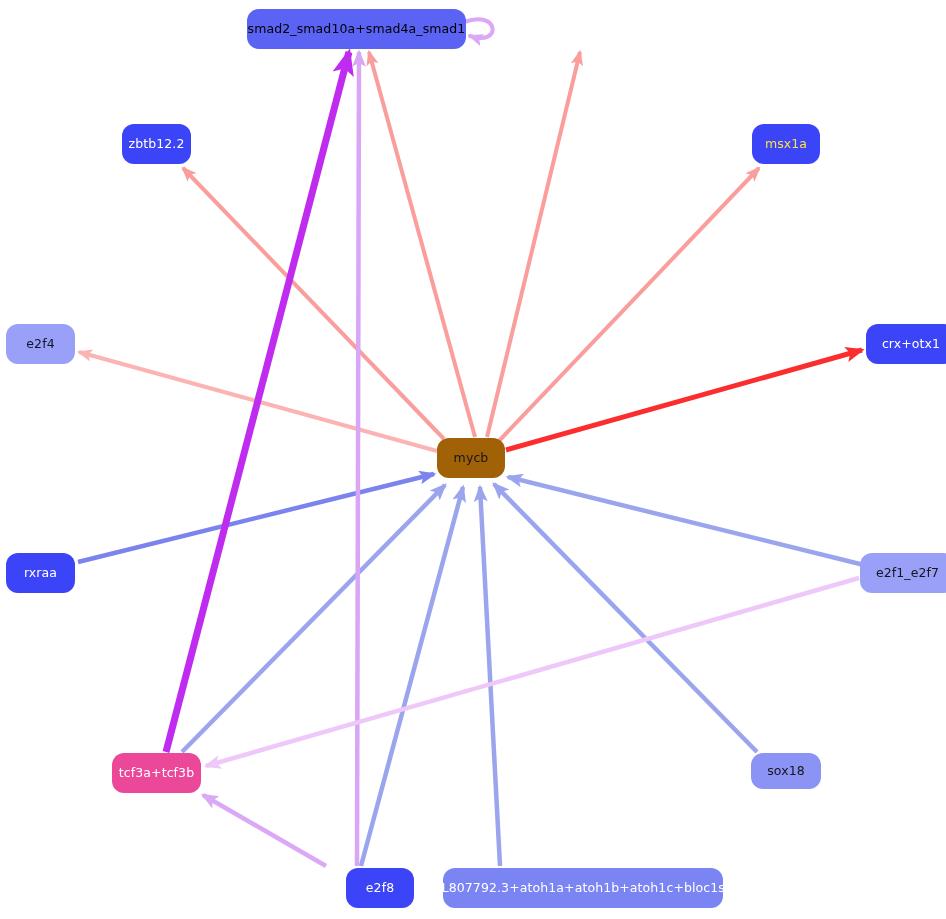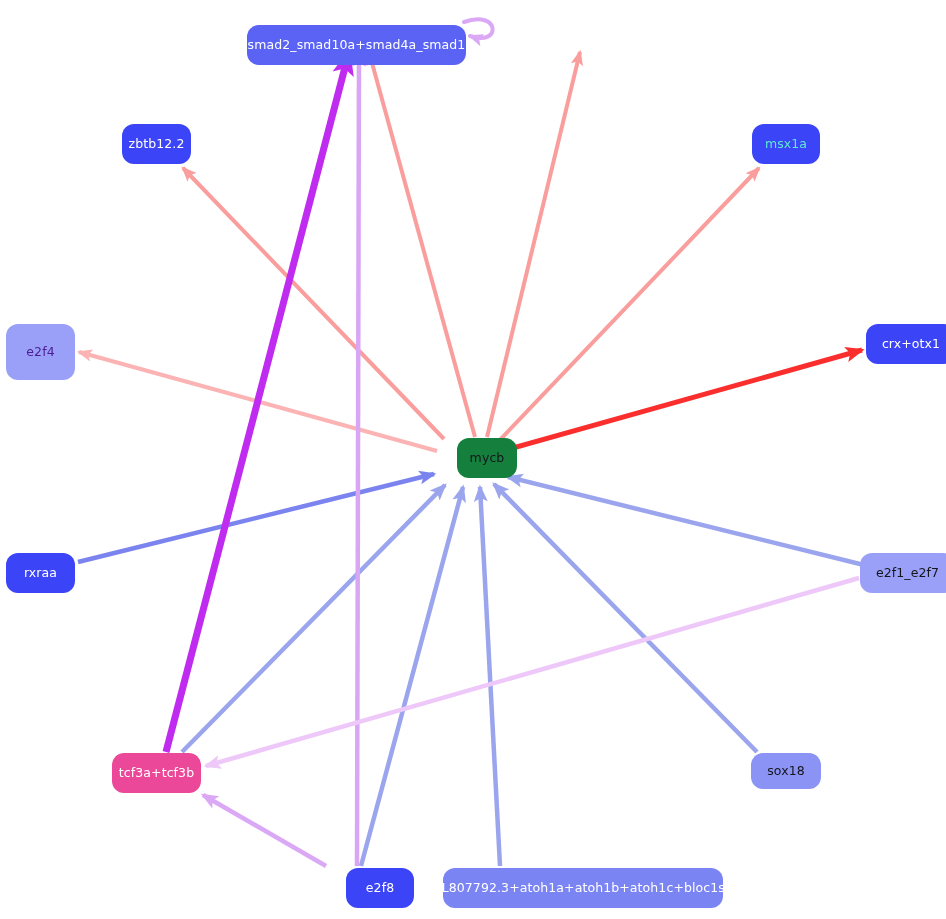--- a/index.html
+++ b/index.html
@@ -90,36 +90,36 @@
       <line x1="757" y1="752" x2="494" y2="484" stroke="#9aa5ee" stroke-width="4.5" stroke-linecap="butt" marker-end="url(#arw7)"></line>
       <line x1="864" y1="565" x2="508" y2="477" stroke="#9aa5ee" stroke-width="4.5" stroke-linecap="butt" marker-end="url(#arw7)"></line>
       <line x1="166" y1="752" x2="349" y2="52" stroke="#c02bf0" stroke-width="7" stroke-linecap="butt" marker-end="url(#arw12)"></line>
       <line x1="357" y1="866" x2="359" y2="52" stroke="#d9a6f5" stroke-width="4.5" stroke-linecap="butt" marker-end="url(#arw13)"></line>
       <line x1="859" y1="578" x2="206" y2="766" stroke="#eec8f9" stroke-width="4.5" stroke-linecap="butt" marker-end="url(#arw14)"></line>
       <line x1="326" y1="866" x2="203" y2="795" stroke="#dba8f6" stroke-width="4.5" stroke-linecap="butt" marker-end="url(#arw15)"></line>
       <path d="M 464 22 C 500 9, 502 47, 470 36" fill="none" stroke="#dba8f6" stroke-width="4" stroke-linecap="round" marker-end="url(#arw15)"></path>
     </svg>
 
   <div id="node-layer">
-      <div class="gnode" style="left: 247px; top: 9px; width: 219px; height: 40px; background: rgb(90, 99, 244); color: #ffffff; margin-top: 16px;">
+      <div class="gnode" style="left: 247px; top: 9px; width: 219px; height: 40px; background: rgb(90, 99, 244); color: #000000;">
         <span class="nlabel">smad2_smad10a+smad4a_smad1</span>
       </div>
       <div class="gnode" style="left: 122px; top: 124px; width: 69px; height: 40px; background: rgb(59, 68, 246); color: rgb(255, 255, 255);">
         <span class="nlabel">zbtb12.2</span>
       </div>
-      <div class="gnode" style="left: 752px; top: 124px; width: 68px; height: 40px; background: rgb(59, 68, 246); color: #5eead4;">
+      <div class="gnode" style="left: 752px; top: 124px; width: 68px; height: 40px; background: rgb(59, 68, 246); color: #fde047;">
         <span class="nlabel">msx1a</span>
       </div>
-      <div class="gnode" style="left: 6px; top: 324px; width: 69px; height: 56px; background: rgb(154, 160, 247); color: #4c1d95;">
+      <div class="gnode" style="left: 6px; top: 324px; width: 69px; height: 40px; background: rgb(154, 160, 247); color: #0f172a;">
         <span class="nlabel">e2f4</span>
       </div>
       <div class="gnode" style="left: 866px; top: 324px; width: 90px; height: 40px; background: rgb(59, 68, 246); color: rgb(255, 255, 255);">
         <span class="nlabel">crx+otx1</span>
       </div>
-      <div class="gnode" style="left: 457px; top: 438px; width: 60px; height: 40px; background: #15803d; color: rgb(21, 21, 28);">
+      <div class="gnode" style="left: 437px; top: 438px; width: 68px; height: 40px; background: #a16207; color: rgb(21, 21, 28);">
         <span class="nlabel">mycb</span>
       </div>
       <div class="gnode" style="left: 6px; top: 553px; width: 69px; height: 40px; background: rgb(59, 68, 246); color: rgb(255, 255, 255);">
         <span class="nlabel">rxraa</span>
       </div>
       <div class="gnode" style="left: 860px; top: 553px; width: 95px; height: 40px; background: rgb(154, 160, 247); color: rgb(21, 21, 28);">
         <span class="nlabel">e2f1_e2f7</span>
       </div>
       <div class="gnode" style="left: 112px; top: 753px; width: 89px; height: 40px; background: #ec4899; color: rgb(255, 255, 255);">
         <span class="nlabel">tcf3a+tcf3b</span>

